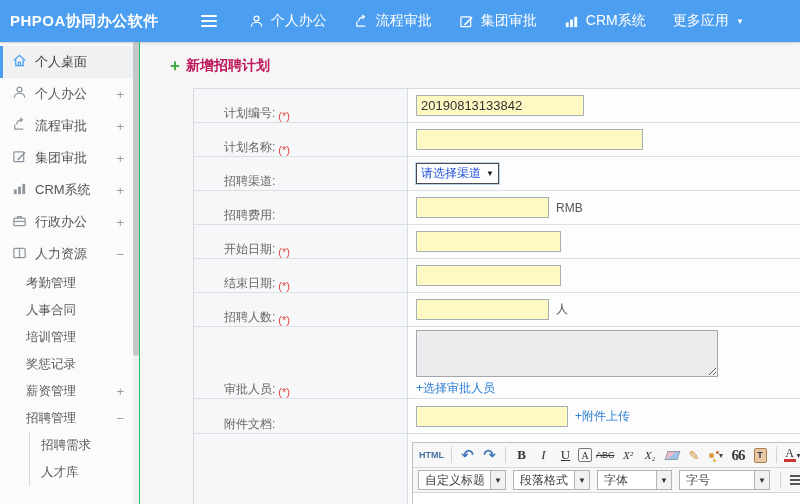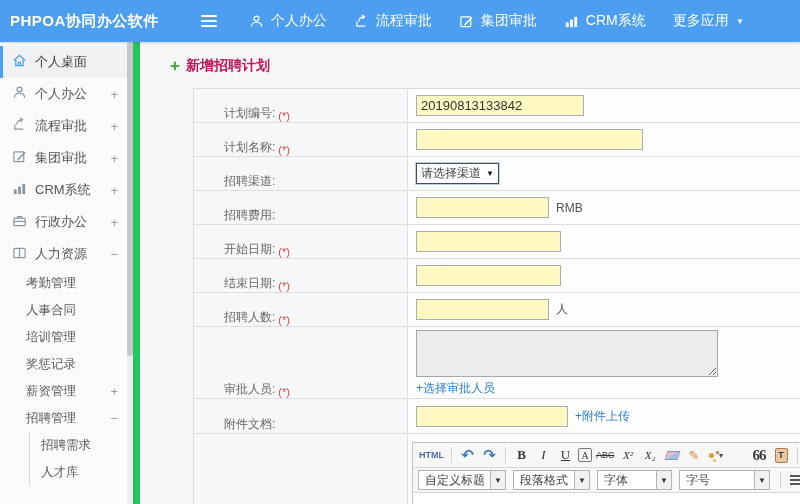--- a/index.html
+++ b/index.html
@@ -14,21 +14,21 @@
   .hamburger i { display:block; height:2px; background:#fff; border-radius:1px; }
   .topnav { display:flex; margin-left:32px; gap:27px; font-size:14px; }
   .topnav-item { display:flex; align-items:center; gap:7px; cursor:pointer; white-space:nowrap; }
   .topnav-item svg { display:block; }
   .tcaret { font-size:9px; margin-left:2px; }
 
   
   .bodywrap { flex:1; display:flex; min-height:0; }
 
   
-  .sidebar { width:140px; flex:0 0 140px; background:#fbfbfc; border-right:7px solid #22c55e; position:relative; padding-top:4px; }
+  .sidebar { width:140px; flex:0 0 140px; background:#fbfbfc; border-right:1px solid #22c55e; position:relative; padding-top:4px; }
   .s-item { height:32px; display:flex; align-items:center; padding-left:12px; gap:8px; color:#555; font-size:13px; position:relative; cursor:pointer; }
   .s-item.active { background:#eff1f2; border-left:3px solid #4c9ef0; padding-left:9px; color:#3a3a3a; }
   .s-item .exp { position:absolute; right:15px; color:#9a9a9a; font-size:13px; }
   .s-sub { height:27px; display:flex; align-items:center; padding-left:26px; color:#5c5c5c; font-size:12.5px; position:relative; cursor:pointer; }
   .s-sub .exp { position:absolute; right:15px; color:#9a9a9a; font-size:13px; }
   .s-group { margin-left:29px; border-left:1px solid #d8d8d8; }
   .s-sub3 { height:27px; display:flex; align-items:center; padding-left:11px; color:#5c5c5c; font-size:12.5px; cursor:pointer; }
   .s-scroll { position:absolute; top:0; right:0; width:6px; height:100%; background:#efefef; }
   .s-thumb { position:absolute; top:0; right:0; width:6px; height:68%; background:#c5c8cb; border-radius:3px; }
   .s-item svg, .topnav-item svg { flex:0 0 auto; }
@@ -47,42 +47,42 @@
   .flabel { width:214px; flex:0 0 214px; background:#f6f7f8; border-right:1px solid #d9dde1; display:flex; align-items:flex-end; padding-left:30px; color:#666; font-size:12px; gap:3px; }
   .req { color:#e34545; font-size:11px; }
   .fvalue { flex:1; min-width:0; background:#fdfdfe; display:flex; align-items:center; padding:0 8px; font-size:12px; color:#555; gap:7px; }
   .fvalue.col { flex-direction:column; align-items:flex-start; justify-content:flex-start; padding-top:3px; gap:3px; }
 
   input.txt { height:21px; border:1px solid #a6aeb6; font-size:13px; padding:0 4px; color:#333; background:#fef9c3; font-family:inherit; }
   .w168{width:168px;} .w227{width:227px;} .w133{width:133px;} .w145{width:145px;} .w152{width:152px;}
   .suffix { color:#555; font-size:12px; }
   a.blue-link { color:#2a7ed3; text-decoration:none; font-size:12px; cursor:pointer; }
   .sel { display:inline-flex; align-items:center; height:21px; border:1px solid #4a4a4a; box-shadow:0 0 0 1px #bcd2e8; background:#fff; padding:0 4px; cursor:pointer; }
-  .sel-text { color:#404040; font-size:12px; }
+  .sel-text { color:#1d4ed8; font-size:12px; }
   .sel-caret { margin-left:5px; font-size:8px; color:#1a1a1a; }
   textarea.appr { width:302px; height:47px; background:#ececee; border:1px solid #a3a6aa; resize:both; font-family:inherit; }
 
   
   .editor { margin:4px 0 0 0; border:1px solid #c0c0c0; width:562px; background:#fff; }
   .tb { background:#f7f7f7; border-bottom:1px solid #d6d6d6; display:flex; align-items:center; padding:2px 5px; height:25px; gap:3px; white-space:nowrap; overflow:hidden; }
   .tbtn { min-width:19px; height:19px; display:inline-flex; align-items:center; justify-content:center; font-size:12px; color:#333; cursor:pointer; border:1px solid transparent; border-radius:2px; }
   .tsep { width:1px; height:16px; background:#d2d2d2; margin:0 3px; flex:0 0 1px; }
   .t-html { font-size:9px; font-weight:bold; color:#4a6fa5; letter-spacing:0; }
   .t-arrow { color:#3d74b8; font-size:15px; font-weight:bold; }
   .t-serif { font-family:"Liberation Serif","DejaVu Serif",serif; }
   .t-b { font-weight:bold; font-size:13px; }
   .t-i { font-style:italic; font-size:13px; }
   .t-u { text-decoration:underline; font-size:13px; }
   .t-box { border:1px solid #777; font-size:10px; padding:0 2px; height:14px; min-width:14px; }
   .t-strike { text-decoration:line-through; font-size:9px; }
   .t-sup, .t-sub { font-size:11px; font-style:italic; }
   .t-eraser { width:13px; height:9px; background:linear-gradient(135deg,#f0b7c4 45%,#9fc2e8 45%); border:1px solid #8899aa; transform:skewX(-18deg); }
   .t-brush { color:#d08a30; font-size:13px; }
   .t-dots { position:relative; width:5px; height:5px; background:#e09a3a; border-radius:50%; box-shadow:6px -3px 0 -1px #c96f2e, 3px 5px 0 -1px #e8b558; margin-right:4px; }
-  .t-quote { font-family:"Liberation Serif","DejaVu Serif",serif; font-weight:bold; font-size:15px; color:#3a3a3a; letter-spacing:-1px;margin-left:21px; }
+  .t-quote { font-family:"Liberation Serif","DejaVu Serif",serif; font-weight:bold; font-size:15px; color:#3a3a3a; letter-spacing:-1px; }
   .t-paste { width:13px; height:15px; background:#e8c9a4; border:1px solid #a97b4f; border-radius:2px; display:flex; align-items:center; justify-content:center; font-size:9px; font-weight:bold; color:#334; }
   .t-colorA { display:flex; flex-direction:column; align-items:center; line-height:10px; font-family:"Liberation Serif","DejaVu Serif",serif; font-size:12px; }
   .t-colorA .bar { width:12px; height:3px; background:#cc3333; margin-top:1px; }
   .t-mini-caret { font-size:8px; color:#444; margin-left:1px; }
   .dd { display:inline-flex; align-items:stretch; border:1px solid #b3b3b3; background:#fff; height:20px; margin-right:4px; flex:0 0 auto; }
   .dd-label { padding:1px 5px 0 6px; font-size:12px; color:#444; display:flex; align-items:center; }
   .dd-caret { border-left:1px solid #b3b3b3; width:15px; display:flex; align-items:center; justify-content:center; font-size:8px; color:#333; background:#f1f1f1; }
   .t-align { width:13px; height:11px; background:repeating-linear-gradient(to bottom,#555 0 2px,transparent 2px 4px); }
   .editor-body { height:70px; background:#fff; }
   .dd.w70 .dd-label{ min-width:58px; } .dd.w72 .dd-label{ min-width:60px; } .dd.wfont .dd-label{ min-width:58px; } .dd.wsize .dd-label{ min-width:74px; }

